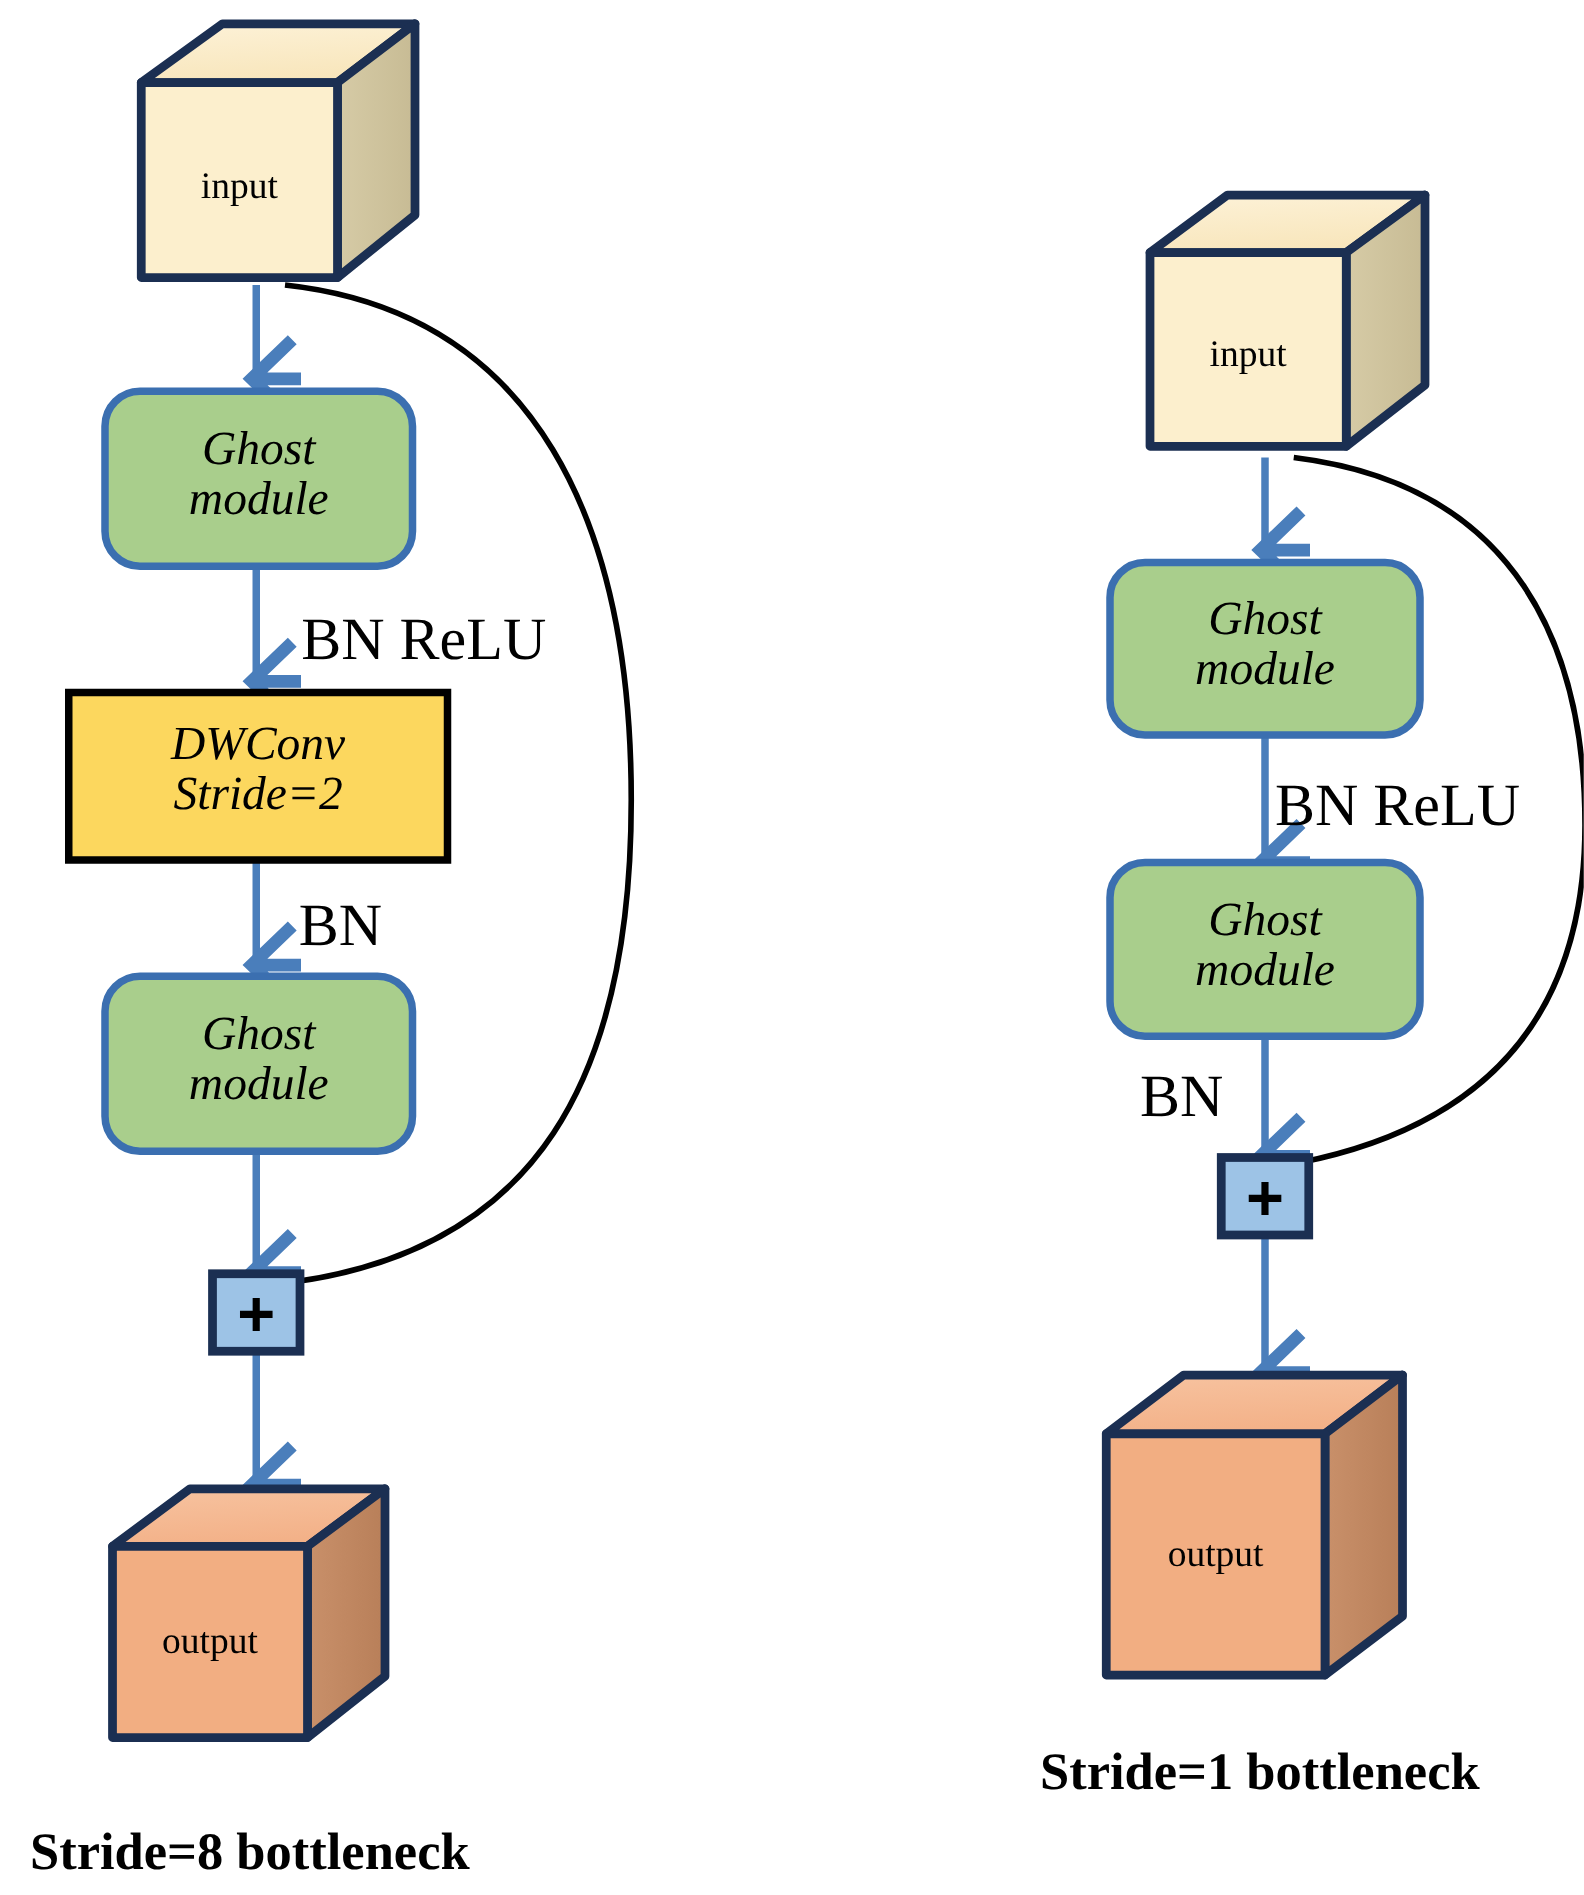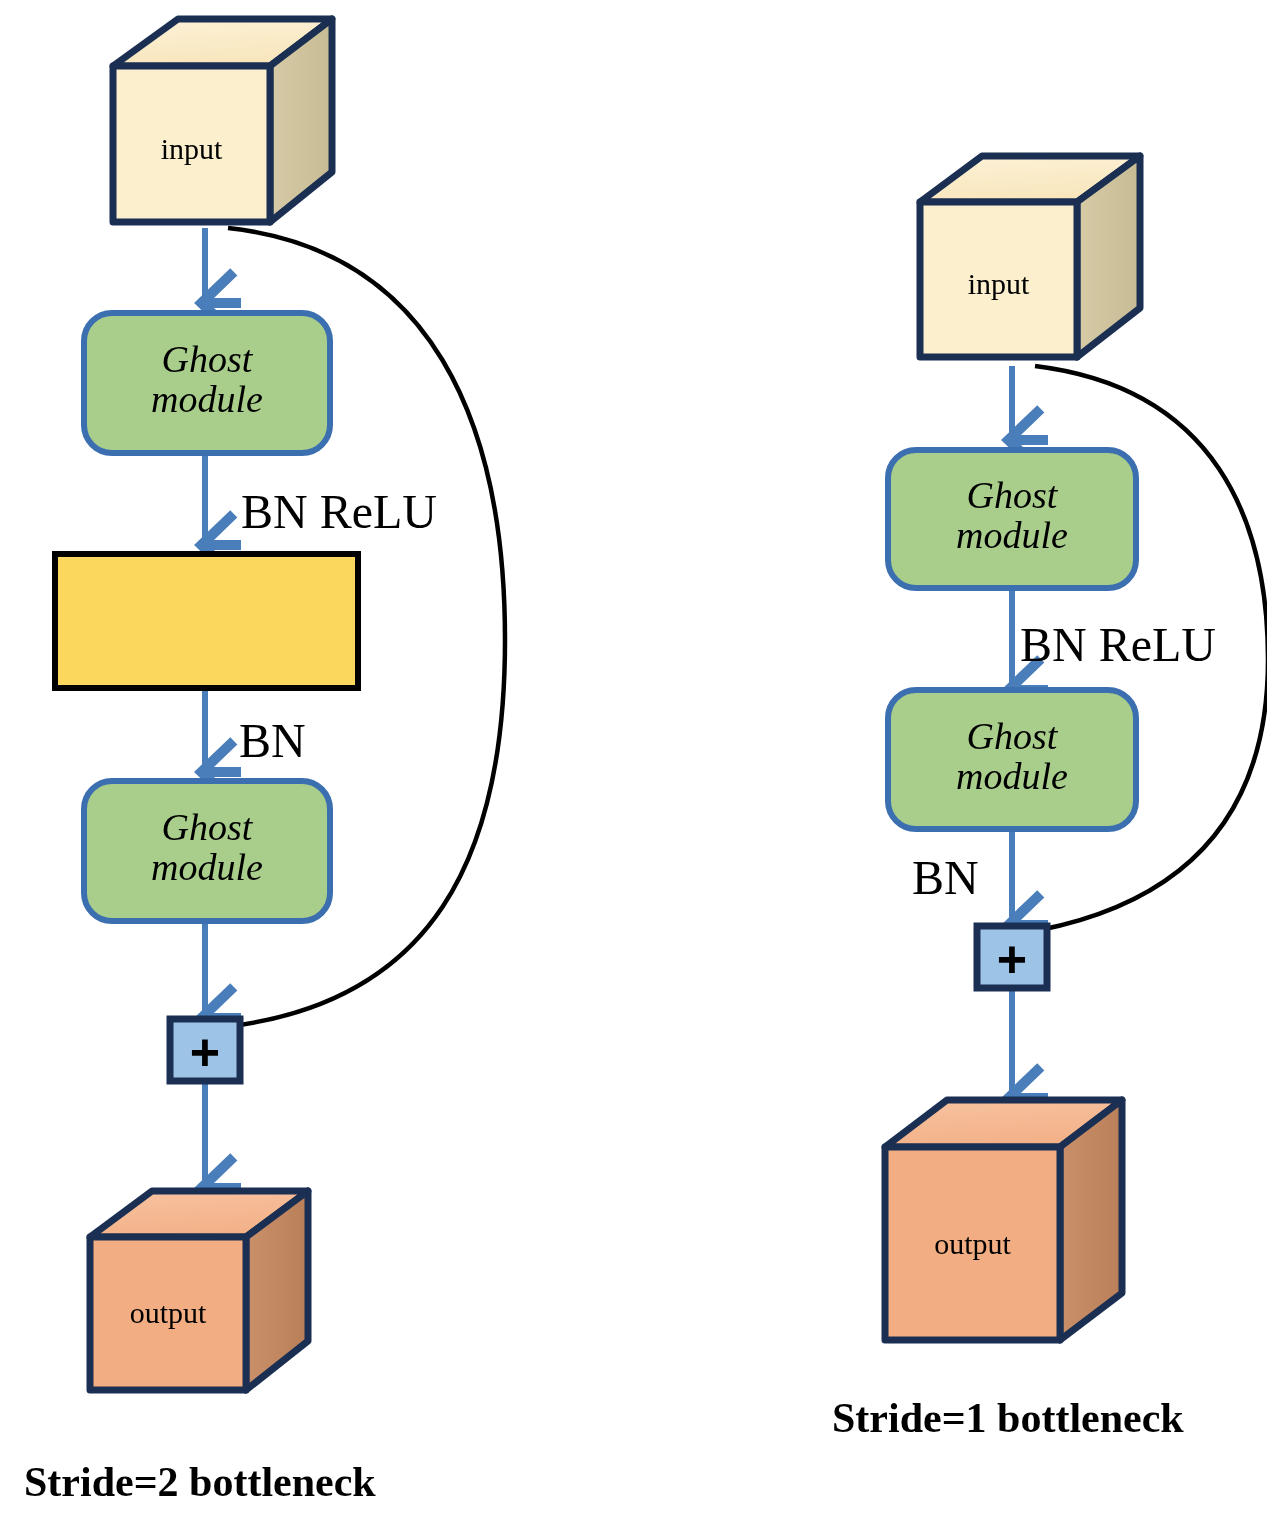--- a/index.html
+++ b/index.html
@@ -146,33 +146,35 @@
       <path d="M1060 1147 L1122 1100 L1122 1293 L1060 1340 Z" fill="url(#gradOutSide)" stroke="#1B2F52" stroke-width="7" stroke-linejoin="round"></path>
       <rect x="885" y="1147" width="175" height="193" fill="#F2AE82" stroke="#1B2F52" stroke-width="7" stroke-linejoin="round"></rect>
     </g>
   </svg>
 
   <div class="node-label cube-label" style="left:113px; top:133px; width:157px;">input</div>
 
   <div class="node-label box-label" style="left:84px; top:340px; width:246px;">Ghost
 module</div>
 
+  <div class="node-label box-label" style="left:55px; top:576px; width:303px;">DWConv
+Stride=2</div>
 
   <div class="node-label box-label" style="left:84px; top:808px; width:246px;">Ghost
 module</div>
 
   <div class="plus-glyph" style="left:170px; top:1026px; width:70px;">+</div>
 
   <div class="node-label cube-label" style="left:90px; top:1297px; width:156px;">output</div>
 
   <div class="edge-label" style="left:241px; top:484px;">BN ReLU</div>
 
   <div class="edge-label" style="left:239px; top:713px;">BN</div>
 
-  <div class="caption" style="left:24px; top:1458px;">Stride=2 bottleneck</div>
+  <div class="caption" style="left:24px; top:1458px;">Stride=8 bottleneck</div>
 
   <div class="node-label cube-label" style="left:920px; top:268px; width:157px;">input</div>
 
   <div class="node-label box-label" style="left:888px; top:476px; width:248px;">Ghost
 module</div>
 
   <div class="node-label box-label" style="left:888px; top:717px; width:248px;">Ghost
 module</div>
 
   <div class="plus-glyph" style="left:977px; top:933px; width:70px;">+</div>

